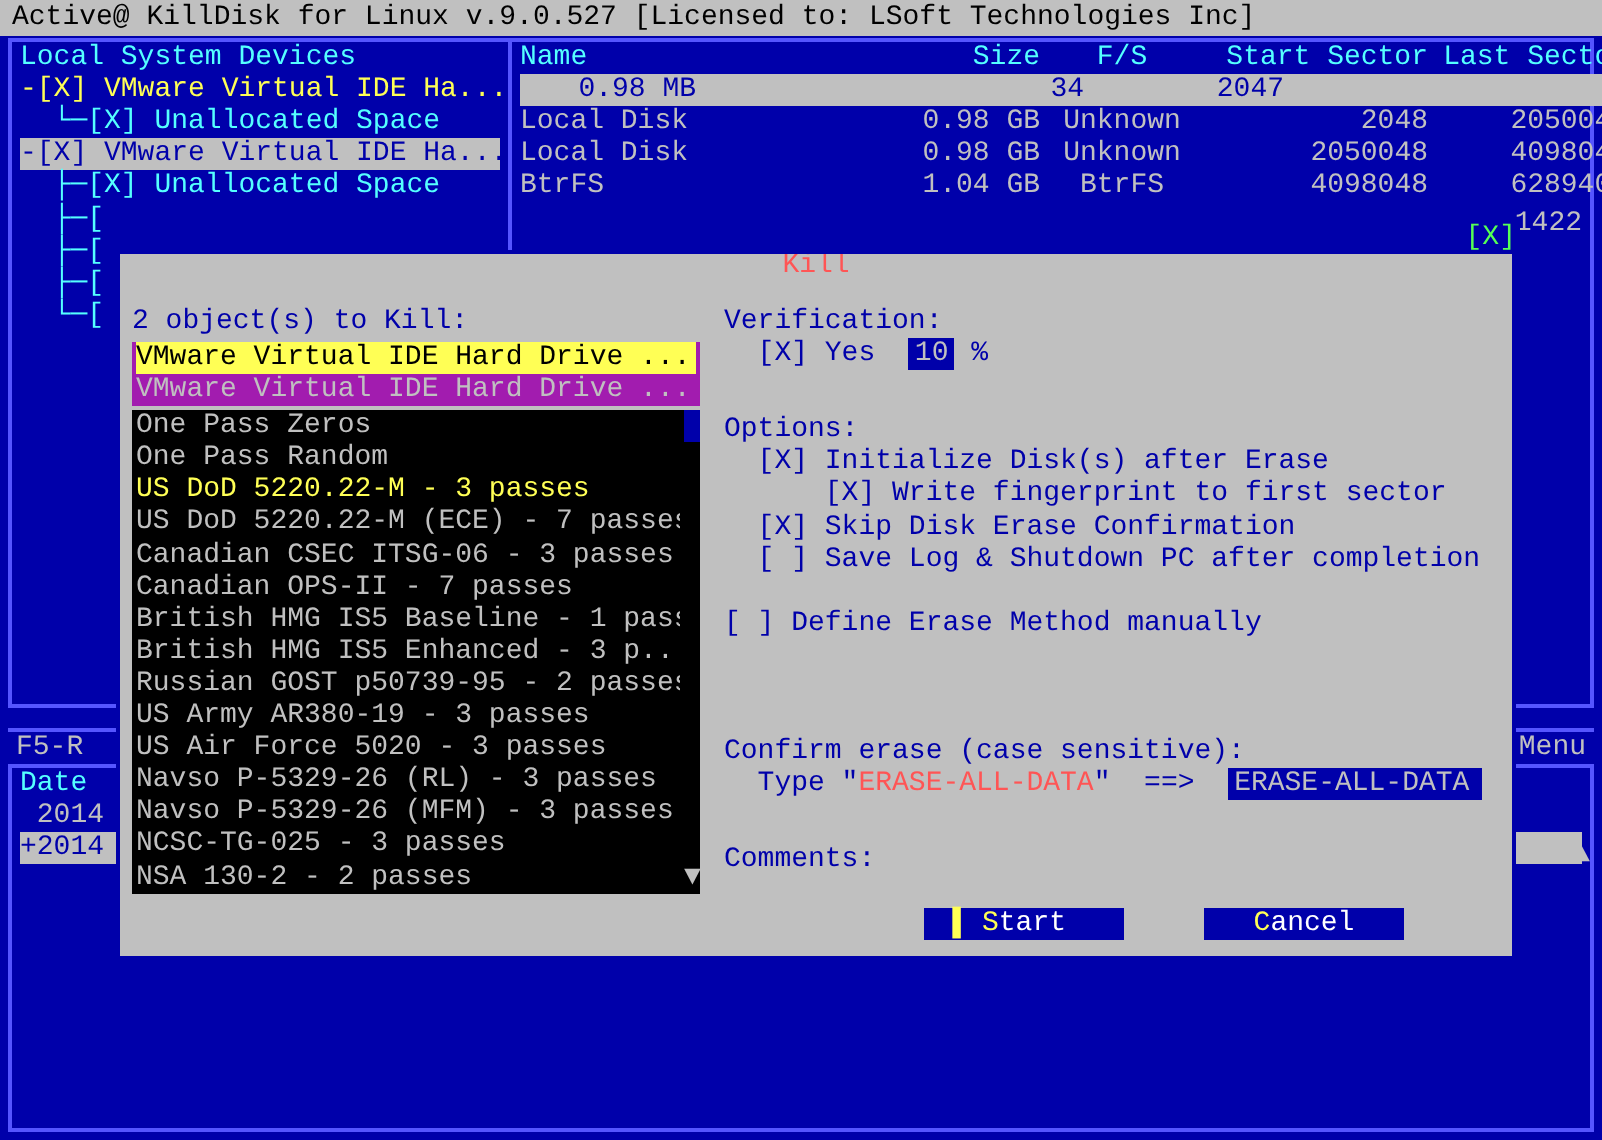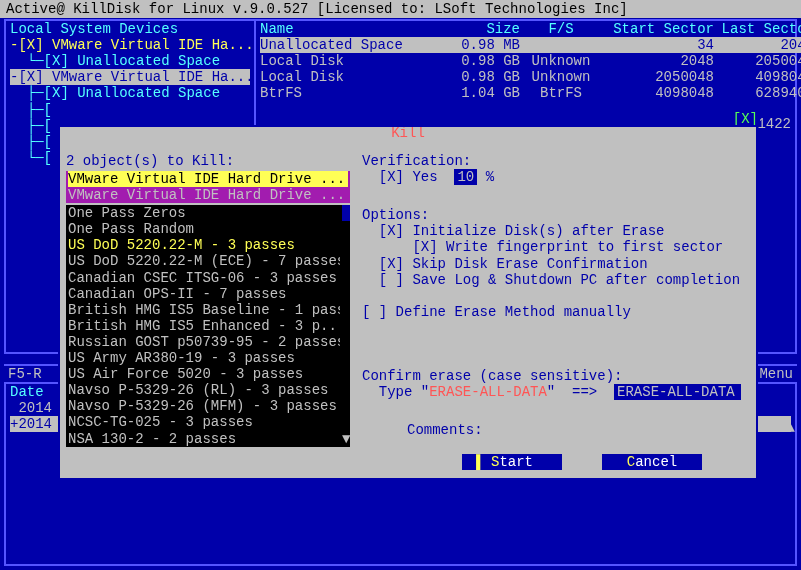--- a/index.html
+++ b/index.html
@@ -187,21 +187,21 @@
   </div>
   <div class="right-panel">
     <div class="col-header">
       <span class="c-name">Name</span>
       <span class="c-size">Size</span>
       <span class="c-fs">F/S</span>
       <span class="c-ss">Start Sector</span>
       <span class="c-ls">Last Sector</span>
     </div>
     <div id="part-list">
-        <div class="part-row sel"><span class="c-name">Unallocated Space</span><span class="c-size">0.98 MB</span><span class="c-fs"></span><span class="c-ss">34</span><span class="c-ls">2047</span></div>
+        <div class="part-row sel"><span class="c-size">0.98 MB</span><span class="c-fs"></span><span class="c-ss">34</span><span class="c-ls">2047</span></div>
         <div class="part-row"><span class="c-name">Local Disk</span><span class="c-size">0.98 GB</span><span class="c-fs">Unknown</span><span class="c-ss">2048</span><span class="c-ls">2050047</span></div>
         <div class="part-row"><span class="c-name">Local Disk</span><span class="c-size">0.98 GB</span><span class="c-fs">Unknown</span><span class="c-ss">2050048</span><span class="c-ls">4098047</span></div>
         <div class="part-row"><span class="c-name">BtrFS</span><span class="c-size">1.04 GB</span><span class="c-fs">BtrFS</span><span class="c-ss">4098048</span><span class="c-ls">6289407</span></div>
       </div>
   </div>
 </div>
 
 <div class="status-bar">
   <span>F5-R</span>
   <span>Menu</span>
@@ -210,21 +210,21 @@
 <div class="log-panel">
   <div class="log-header">
     <span class="lc-date">Date</span>
   </div>
   <div id="log-list">
       <div class="log-row"> 2014</div>
       <div class="log-row sel">+2014</div>
     </div>
 </div>
 
-<span style="position:absolute; top:116px; right:10px; color:#c0c0c0;">1422</span>
+<span style="position:absolute; top:104px; right:10px; color:#c0c0c0;">1422</span>
 
 <div class="dialog">
   <span class="dlg-close">[X]</span>
   <div class="dialog-border"></div>
   <div class="dlg-title">Kill</div>
   <div class="dlg-cols">
     <div class="dlg-left">
       <div class="section-label">2 object(s) to Kill:</div>
       <div class="kill-list">
         <div class="kl-sel">VMware Virtual IDE Hard Drive ...</div>
@@ -261,21 +261,21 @@
       <div class="section-label" style="margin-top:22px;">Options:</div>
       <div class="opt-line">  [X] Initialize Disk(s) after Erase</div>
       <div class="opt-line">      [X] Write fingerprint to first sector</div>
       <div class="opt-line">  [X] Skip Disk Erase Confirmation</div>
       <div class="opt-line">  [ ] Save Log &amp; Shutdown PC after completion</div>
       <div class="opt-line" style="margin-top:16px;">[ ] Define Erase Method manually</div>
 
       <div class="section-label" style="margin-top:48px;">Confirm erase (case sensitive):</div>
       <div class="opt-line"><span>  Type "</span><span class="red">ERASE-ALL-DATA</span><span>"  ==&gt;  </span><span class="confirm-input">ERASE-ALL-DATA</span></div>
 
-      <div class="section-label" style="margin-top:22px;margin-left:45px;">Comments:</div>
+      <div class="section-label" style="margin-top:22px;">Comments:</div>
 
       <div class="dlg-buttons">
         <div class="dlg-btn focus"><span class="hl">S</span><span id="btn-start-rest">tart</span></div>
         <div class="dlg-btn"><span class="hl">C</span><span id="btn-cancel-rest">ancel</span></div>
       </div>
     </div>
   </div>
 </div>
 
 <span class="scroll-hint">▲</span>

